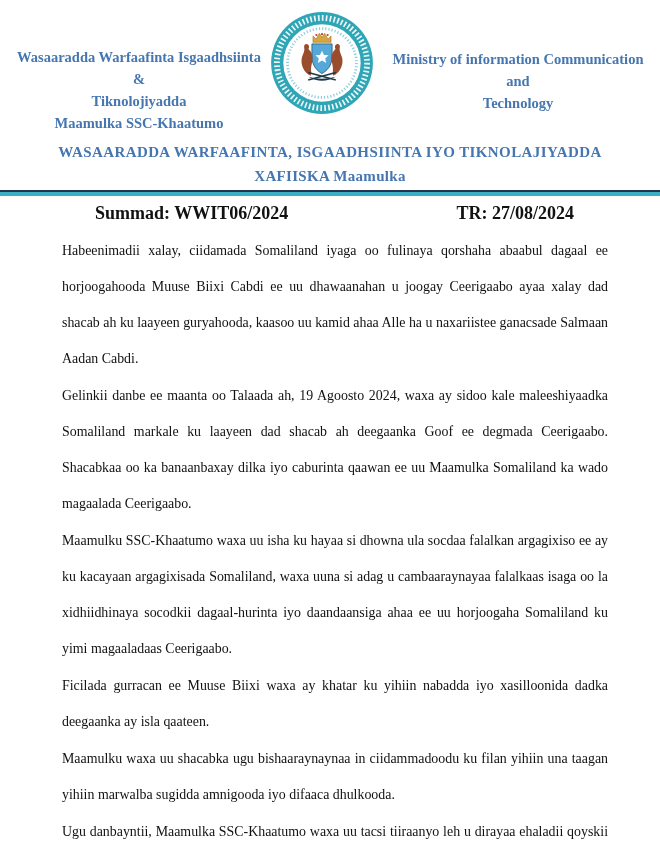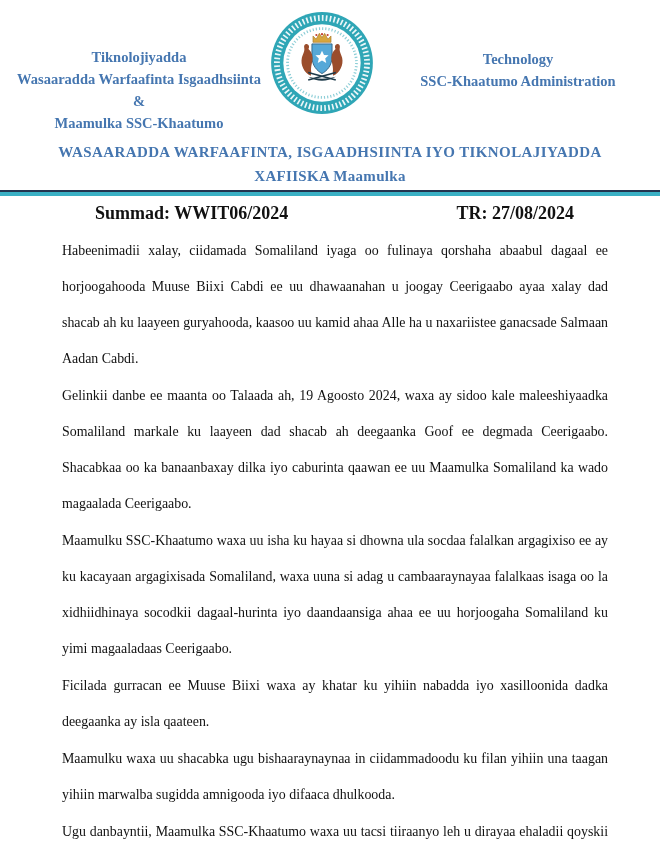--- a/index.html
+++ b/index.html
@@ -68,22 +68,22 @@
   }
 </style>
 </head>
 <body>
 
 <div class="page">
 
   <div class="letterhead">
 
     <div class="org-block org-somali">
+      <div>Wasaaradda Warfaafinta Isgaadhsiinta &amp;</div>
       <div>Tiknolojiyadda</div>
-      <div>Wasaaradda Warfaafinta Isgaadhsiinta &amp;</div>
       <div>Maamulka SSC-Khaatumo</div>
     </div>
 
     <div class="emblem-wrap">
       <svg width="106" height="106" viewBox="0 0 100 100">
 
         <circle cx="50" cy="50" r="48" fill="#2fa6b6"></circle>
 
         <circle cx="50" cy="50" r="42.5" fill="none" stroke="#ffffff" stroke-width="5.5" stroke-dasharray="1.6 2.1" opacity="0.9"></circle>
 
@@ -105,22 +105,22 @@
         <path d="M60.5,62 C67,59 70.5,52 69,45 C68.2,41.5 66,39 66.8,35.5 C67.3,33.2 65.8,31.5 63.8,32.2 C62,32.9 61.8,35.2 62.8,36.8 C59.5,39.5 58.2,44 59.2,48.5 C59.8,51.5 60.8,55 60.2,58.5 Z" fill="#9a4d2c"></path>
         <path d="M63.5,40 C65.5,41.5 66.5,44 66,46.5" fill="none" stroke="#9a4d2c" stroke-width="1.6"></path>
 
         <path d="M37,66 L63,59" stroke="#1d3a4a" stroke-width="1.6"></path>
         <path d="M37,59 L63,66" stroke="#1d3a4a" stroke-width="1.6"></path>
         <path d="M37,63 Q50,70.5 63,63 Q50,66.5 37,63 Z" fill="#1d3a4a"></path>
       </svg>
     </div>
 
     <div class="org-block org-english">
+      <div>Ministry of information Communication and</div>
       <div>Technology</div>
-      <div>SSC-Khaatumo Administration</div>
     </div>
   </div>
 
   <div class="title-block">
     <div class="title-line1">WASAARADDA WARFAAFINTA, ISGAADHSIINTA IYO TIKNOLAJIYADDA</div>
     <div class="title-line2">XAFIISKA Maamulka</div>
   </div>
 
   <div class="rule"></div>
 

